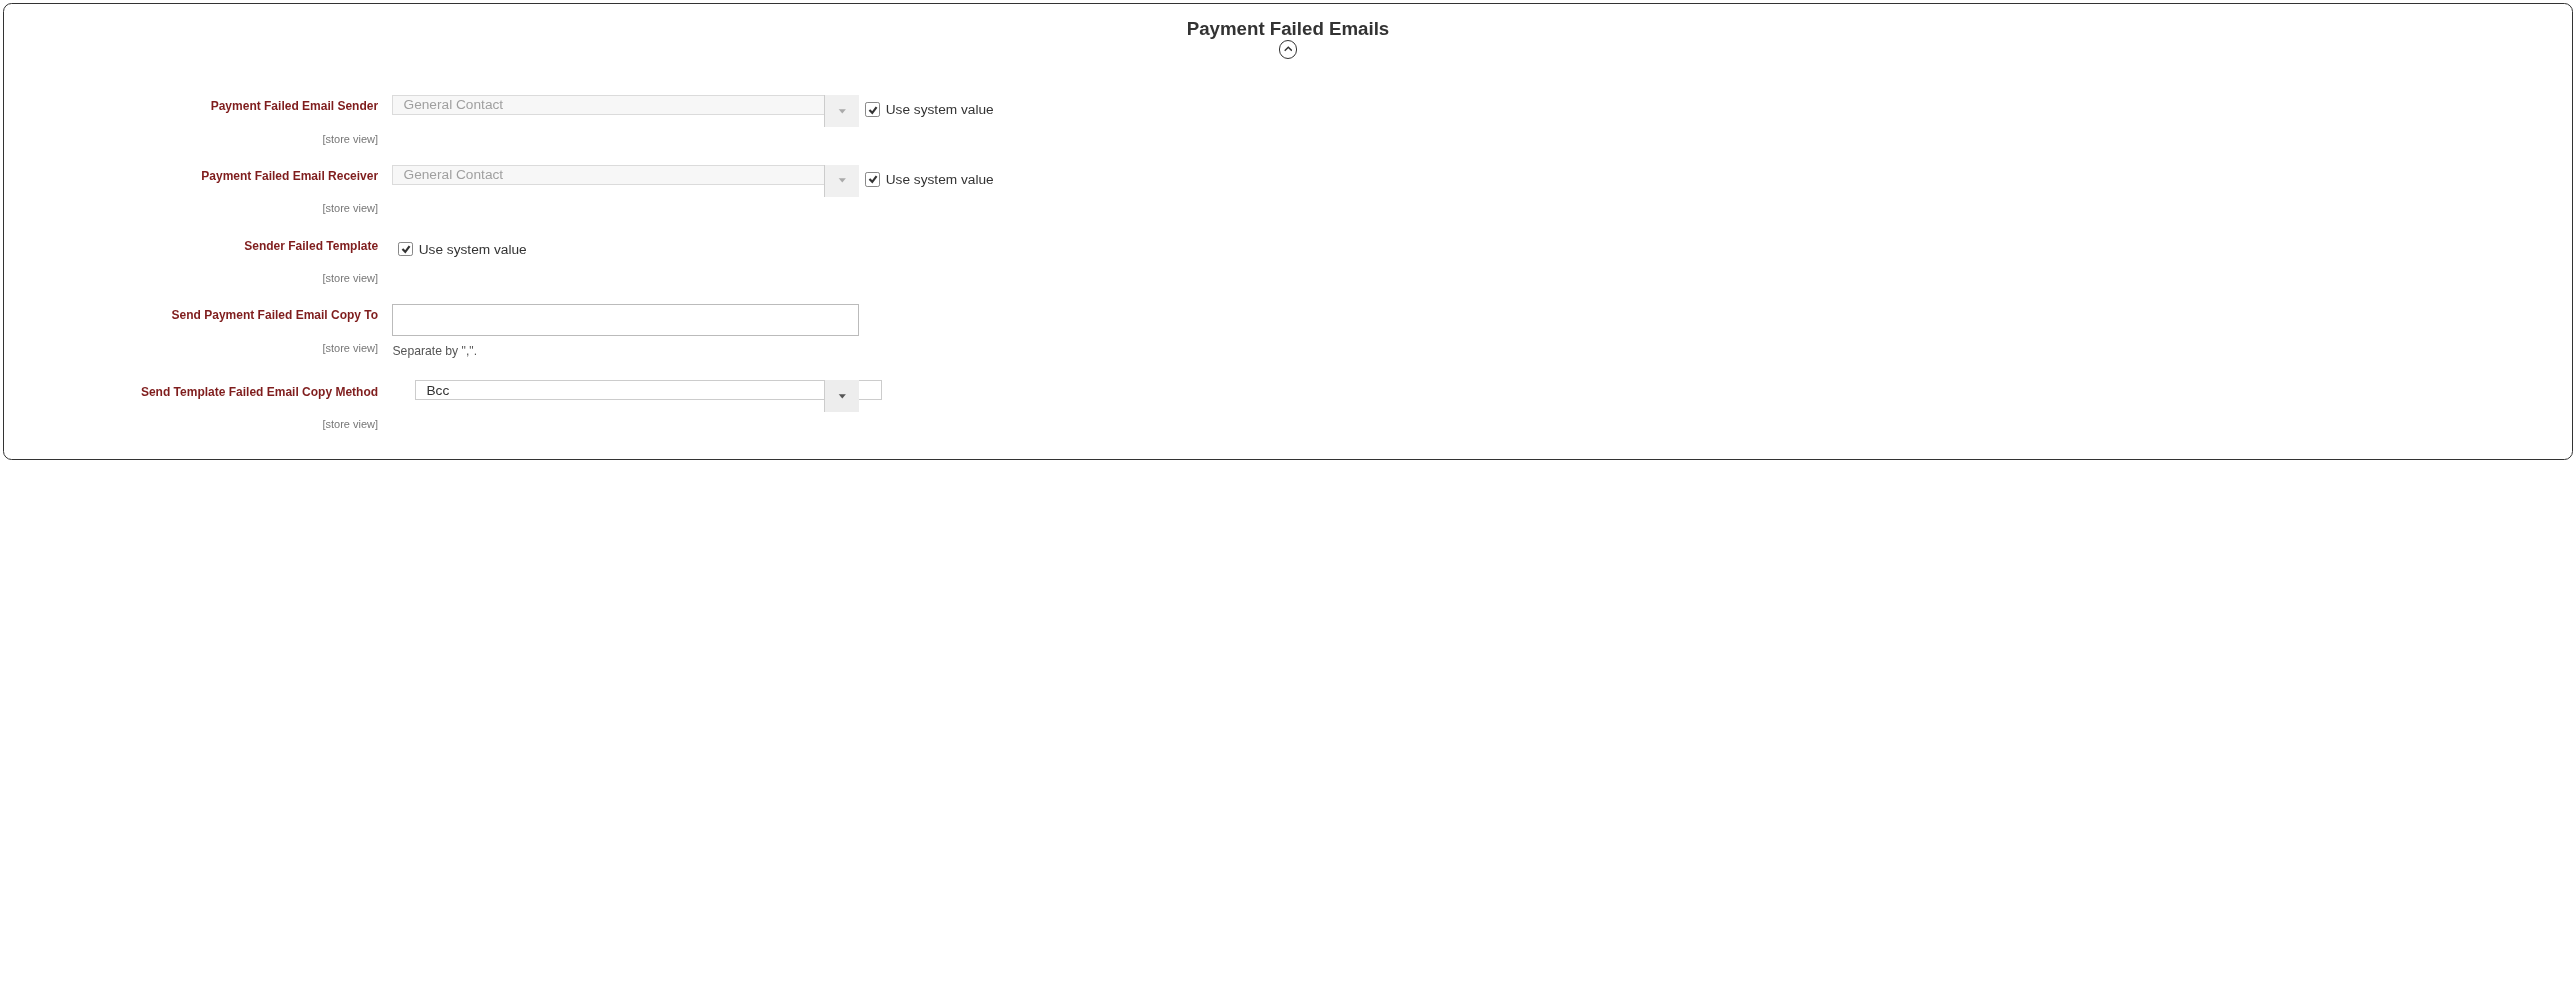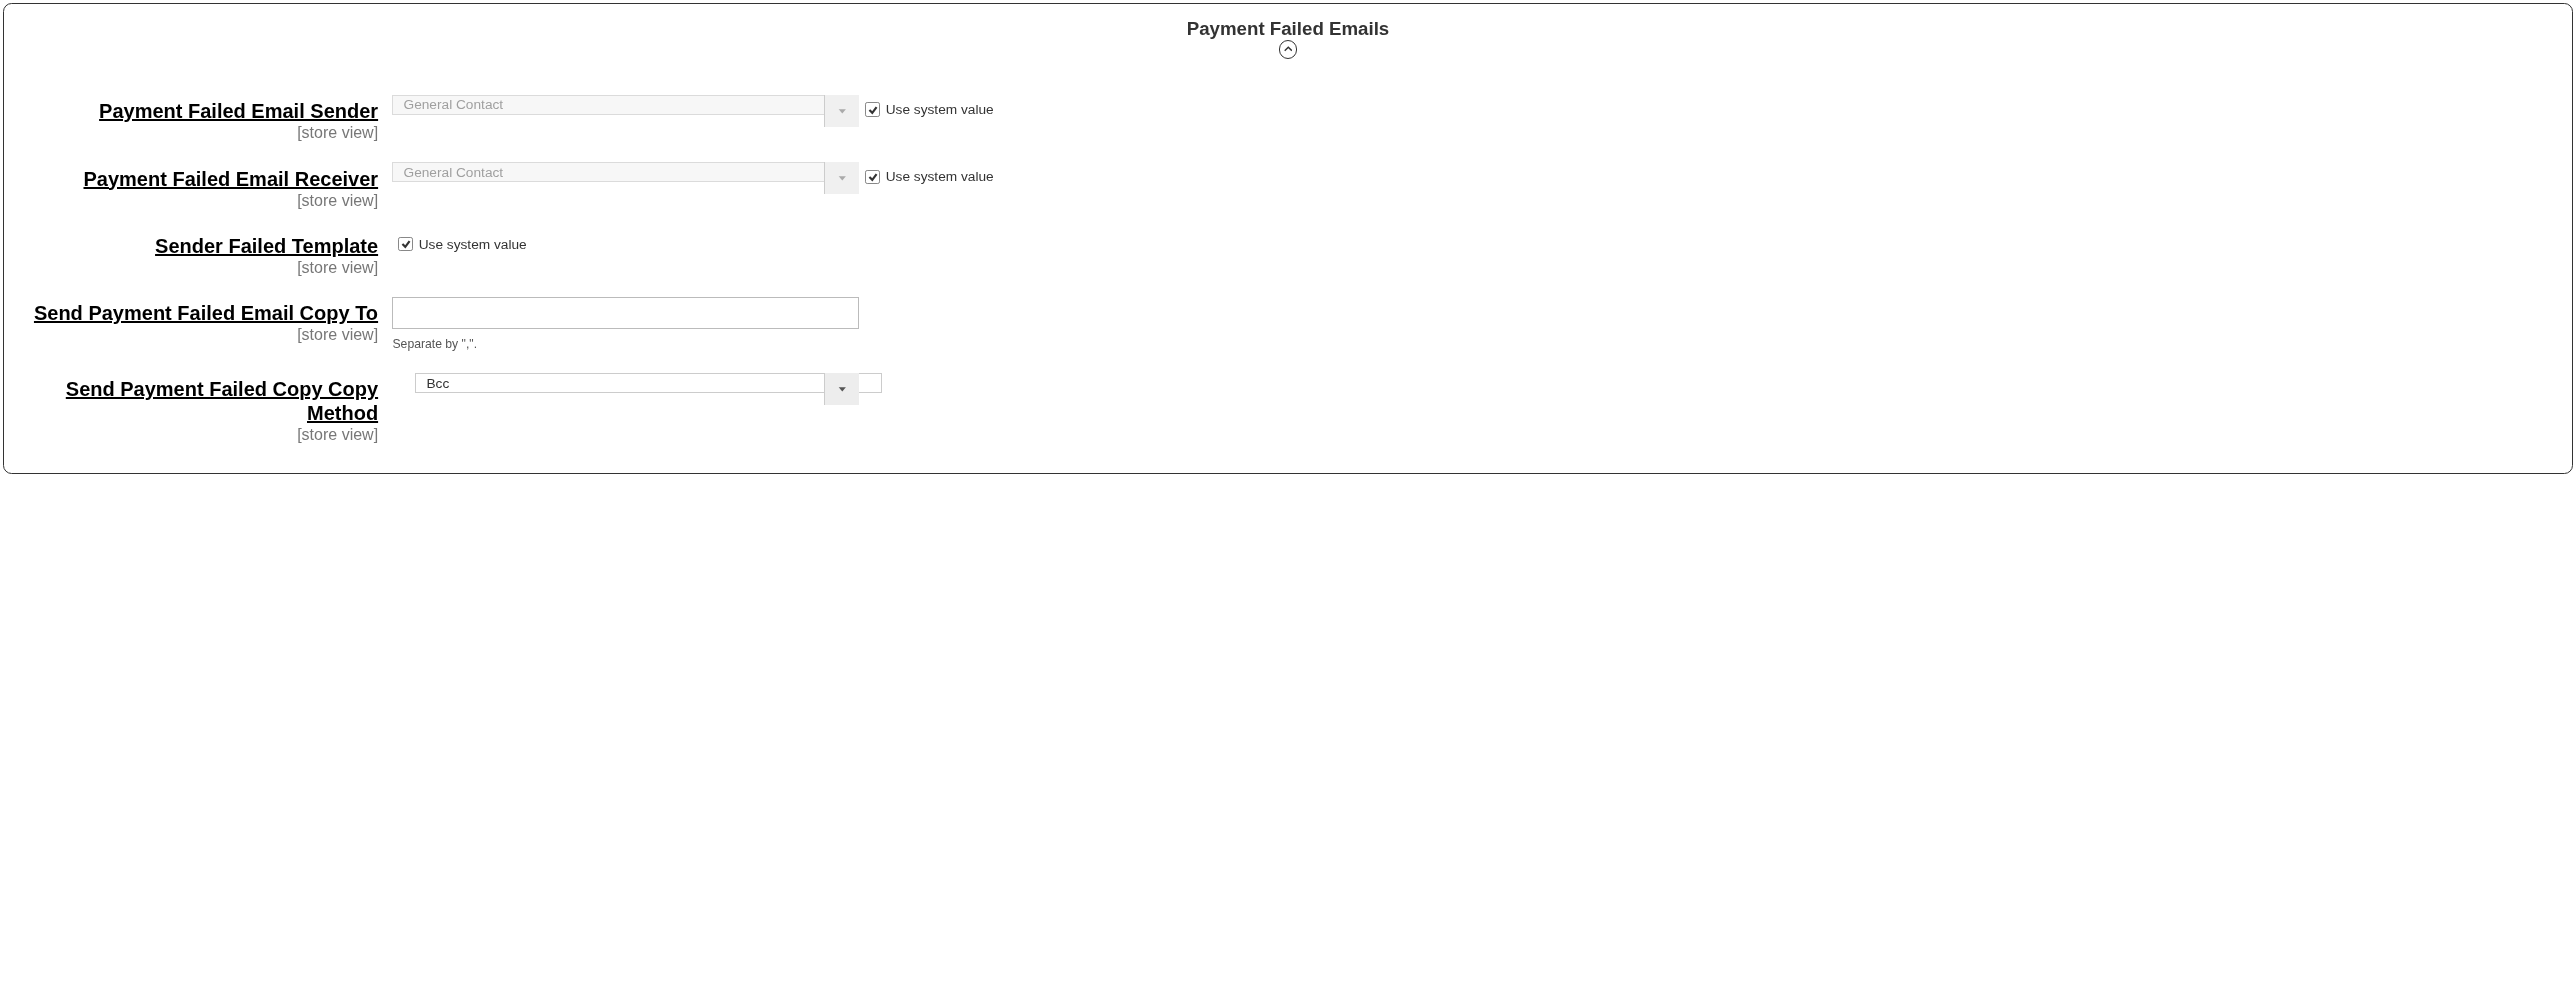--- a/index.html
+++ b/index.html
@@ -50,31 +50,30 @@
     align-items: flex-start;
     margin-bottom: 20px;
   }
   .label-col {
     width: 367px;
     text-align: right;
     padding-right: 14.4px;
     padding-top: 4.3px;
   }
   .field-label {
-    font-size: 20px;
+    font-size: 12px;
     font-weight: 600;
-    color: #000000;
+    color: #7f1d1d;
     line-height: 1.2;
-    text-decoration: underline;
   }
   .scope-label {
-    font-size: 16px;
+    font-size: 11px;
     color: #777;
     display: block;
-    margin-top: 1px;
+    margin-top: 19px;
   }
   .input-col {
     width: 467px;
   }
   .select-wrap {
     position: relative;
     width: 100%;
   }
   .select-field {
     width: 100%;
@@ -251,21 +250,21 @@
       <span class="scope-label">[store view]</span>
     </div>
     <div class="input-col">
       <input type="text" class="text-input" value="" style="">
       <div class="help-text">Separate by ",".</div>
     </div>
   </div>
 
   <div class="form-row" style="margin-bottom:0;">
     <div class="label-col">
-      <span class="field-label">Send Payment Failed Copy Copy Method</span>
+      <span class="field-label">Send Template Failed Email Copy Method</span>
       <span class="scope-label">[store view]</span>
     </div>
     <div class="input-col">
       <div class="select-wrap">
         <select class="select-field enabled">
           <option>Bcc</option>
         </select>
         <div class="select-arrow">
           <svg viewBox="0 0 12 12">
               <path d="M1 3 L6 9 L11 3 Z"></path>

